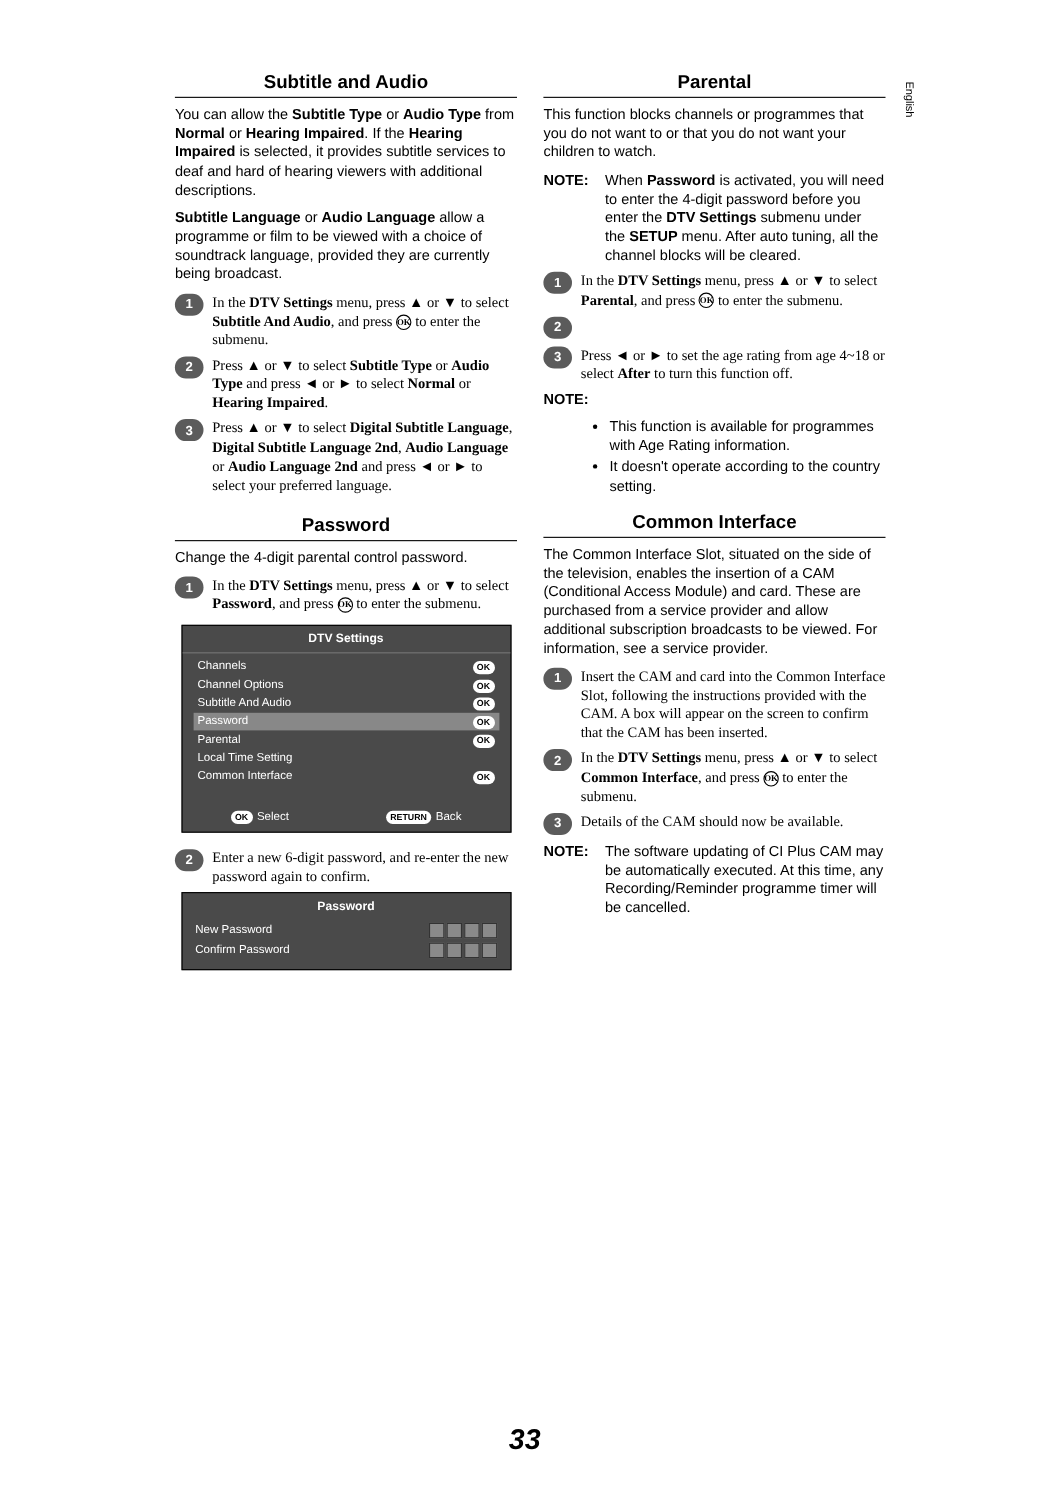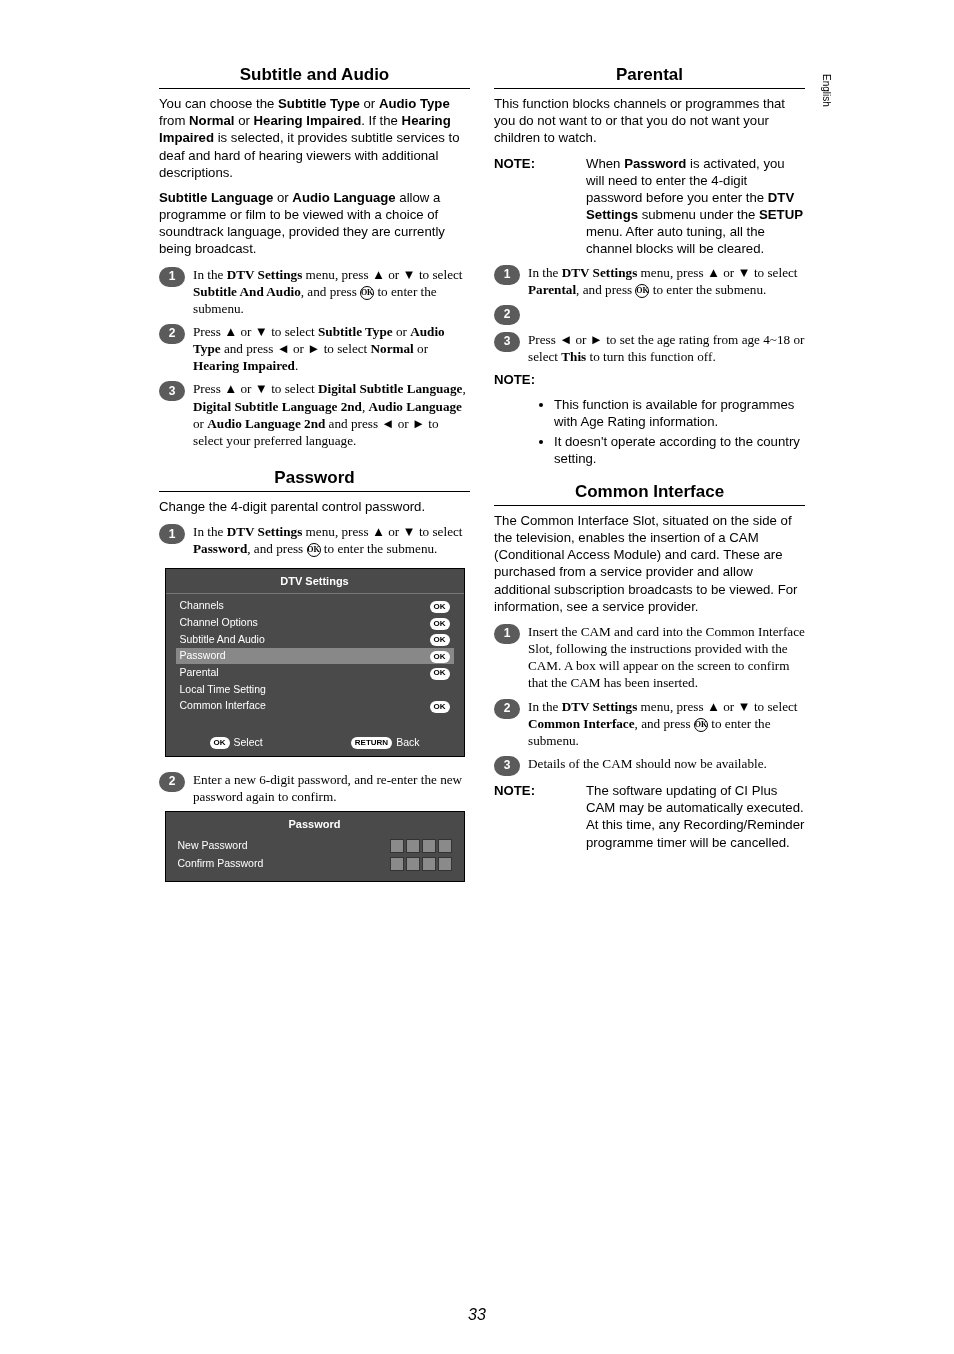--- a/index.html
+++ b/index.html
@@ -12,55 +12,55 @@
   p { margin-bottom:8px; }
   .step { display:flex; align-items:flex-start; margin-bottom:6px; gap:8px; }
   .badge { flex:0 0 26px; height:20px; background:#5b5b5b; border-radius:10px; color:#fff; font-weight:bold; font-size:12px; display:flex; align-items:center; justify-content:center; margin-top:1px; }
   .step-text { flex:1;font-family:Liberation Serif, serif; }
   .okcircle { display:inline-flex; align-items:center; justify-content:center; border:1px solid #000; border-radius:50%; font-size:8px; font-weight:bold; width:14px; height:14px; vertical-align:middle; line-height:1; }
   .notelabel { font-weight:bold; }
   ul.notes { list-style:disc; padding-left:60px; margin-bottom:8px; }
   ul.notes li { margin-bottom:2px; }
   .noteblock { display:flex; margin-bottom:6px; }
   .noteblock .nl { flex:0 0 56px; font-weight:bold; }
-  .noteblock .nt { flex:1;margin-left:36px; }
+  .noteblock .nt { flex:1; }
 
   
   .osd { width:300px; margin:10px auto 14px; border:1px solid #000; background:#4a4a4a; color:#fff; font-size:10.5px; }
   .osd-title { text-align:center; font-weight:bold; padding:5px 0; border-bottom:1px solid #777; font-size:11px; }
   .osd-body { padding:4px 10px 2px; }
   .osd-row { display:flex; justify-content:space-between; align-items:flex-end; padding:1.5px 4px; }
   .osd-row.sel { background:#888; }
   .osd-foot { display:flex; justify-content:space-around; padding:6px 0 6px; margin-top:14px;}
   .oklabel { display:flex; align-items:center; gap:4px; }
   .pill { background:#fff; color:#000; border-radius:7px; font-size:8px; font-weight:bold; padding:0 4px; height:12px; display:inline-flex; align-items:center; }
 
   
   .pwdbox { width:300px; margin:6px auto 0; border:1px solid #000; background:#4a4a4a; color:#fff; font-size:10.5px; padding-bottom:8px;}
   .pwd-title { text-align:center; font-weight:bold; padding:5px 0; font-size:11px; }
   .pwd-row { display:flex; align-items:center; padding:2px 12px; gap:10px; }
   .pwd-row .lbl { flex:1; }
   .cells { display:flex; gap:2px; }
   .cell { width:14px; height:14px; background:#8a8a8a; border:1px solid #333; }
 
-  .pgnum { position:absolute; bottom:28px; left:0; width:100%; text-align:center; font-weight:normal; font-size:16px; font-style: italic;}
+  .pgnum { position:absolute; bottom:28px; left:0; width:100%; text-align:center; font-weight:bold; font-size:26px; font-style: italic;}
 </style>
 </head>
 <body>
 
 <div class="page">
   <div class="side-tab">English</div>
 
   <div class="cols">
 
     <div class="col">
       <div class="section-title">Subtitle and Audio</div>
 
       <p>
-        <span>You can choose the </span><b>Subtitle Type</b><span> or </span><b>Audio Type</b><span> from </span><b>Normal</b><span> or </span><b>Hearing Impaired</b><span>. If the </span><b>Hearing Impaired</b><span> is selected, it provides subtitle services to deaf and hard of hearing viewers with additional descriptions.</span>
+        <span>You can allow the </span><b>Subtitle Type</b><span> or </span><b>Audio Type</b><span> from </span><b>Normal</b><span> or </span><b>Hearing Impaired</b><span>. If the </span><b>Hearing Impaired</b><span> is selected, it provides subtitle services to deaf and hard of hearing viewers with additional descriptions.</span>
       </p>
       <p>
         <b>Subtitle Language</b><span> or </span><b>Audio Language</b><span> allow a programme or film to be viewed with a choice of soundtrack language, provided they are currently being broadcast.</span>
       </p>
 
       <div class="step">
         <div class="badge">1</div>
         <div class="step-text">
           <span>In the </span><b>DTV Settings</b><span> menu, press </span><span>▲</span><span> or </span><span>▼</span><span> to select </span><b>Subtitle And Audio</b><span>, and press </span><span class="okcircle">OK</span><span> to enter the submenu.</span>
         </div>
@@ -179,21 +179,21 @@
         </div>
       </div>
 
       <div class="step">
         <div class="badge">2</div>
       </div>
 
       <div class="step">
         <div class="badge">3</div>
         <div class="step-text">
-          <span>Press </span><span>◄</span><span> or </span><span>►</span><span> to set the age rating from age 4~18 or select </span><b>This</b><span> to turn this function off.</span>
+          <span>Press </span><span>◄</span><span> or </span><span>►</span><span> to set the age rating from age 4~18 or select </span><b>After</b><span> to turn this function off.</span>
         </div>
       </div>
 
       <p class="notelabel">NOTE:</p>
       <ul class="notes">
         <li>This function is available for programmes with Age Rating information.</li>
         <li>It doesn't operate according to the country setting.</li>
       </ul>
 
       <div class="section-title" style="margin-top:14px">Common Interface</div>

